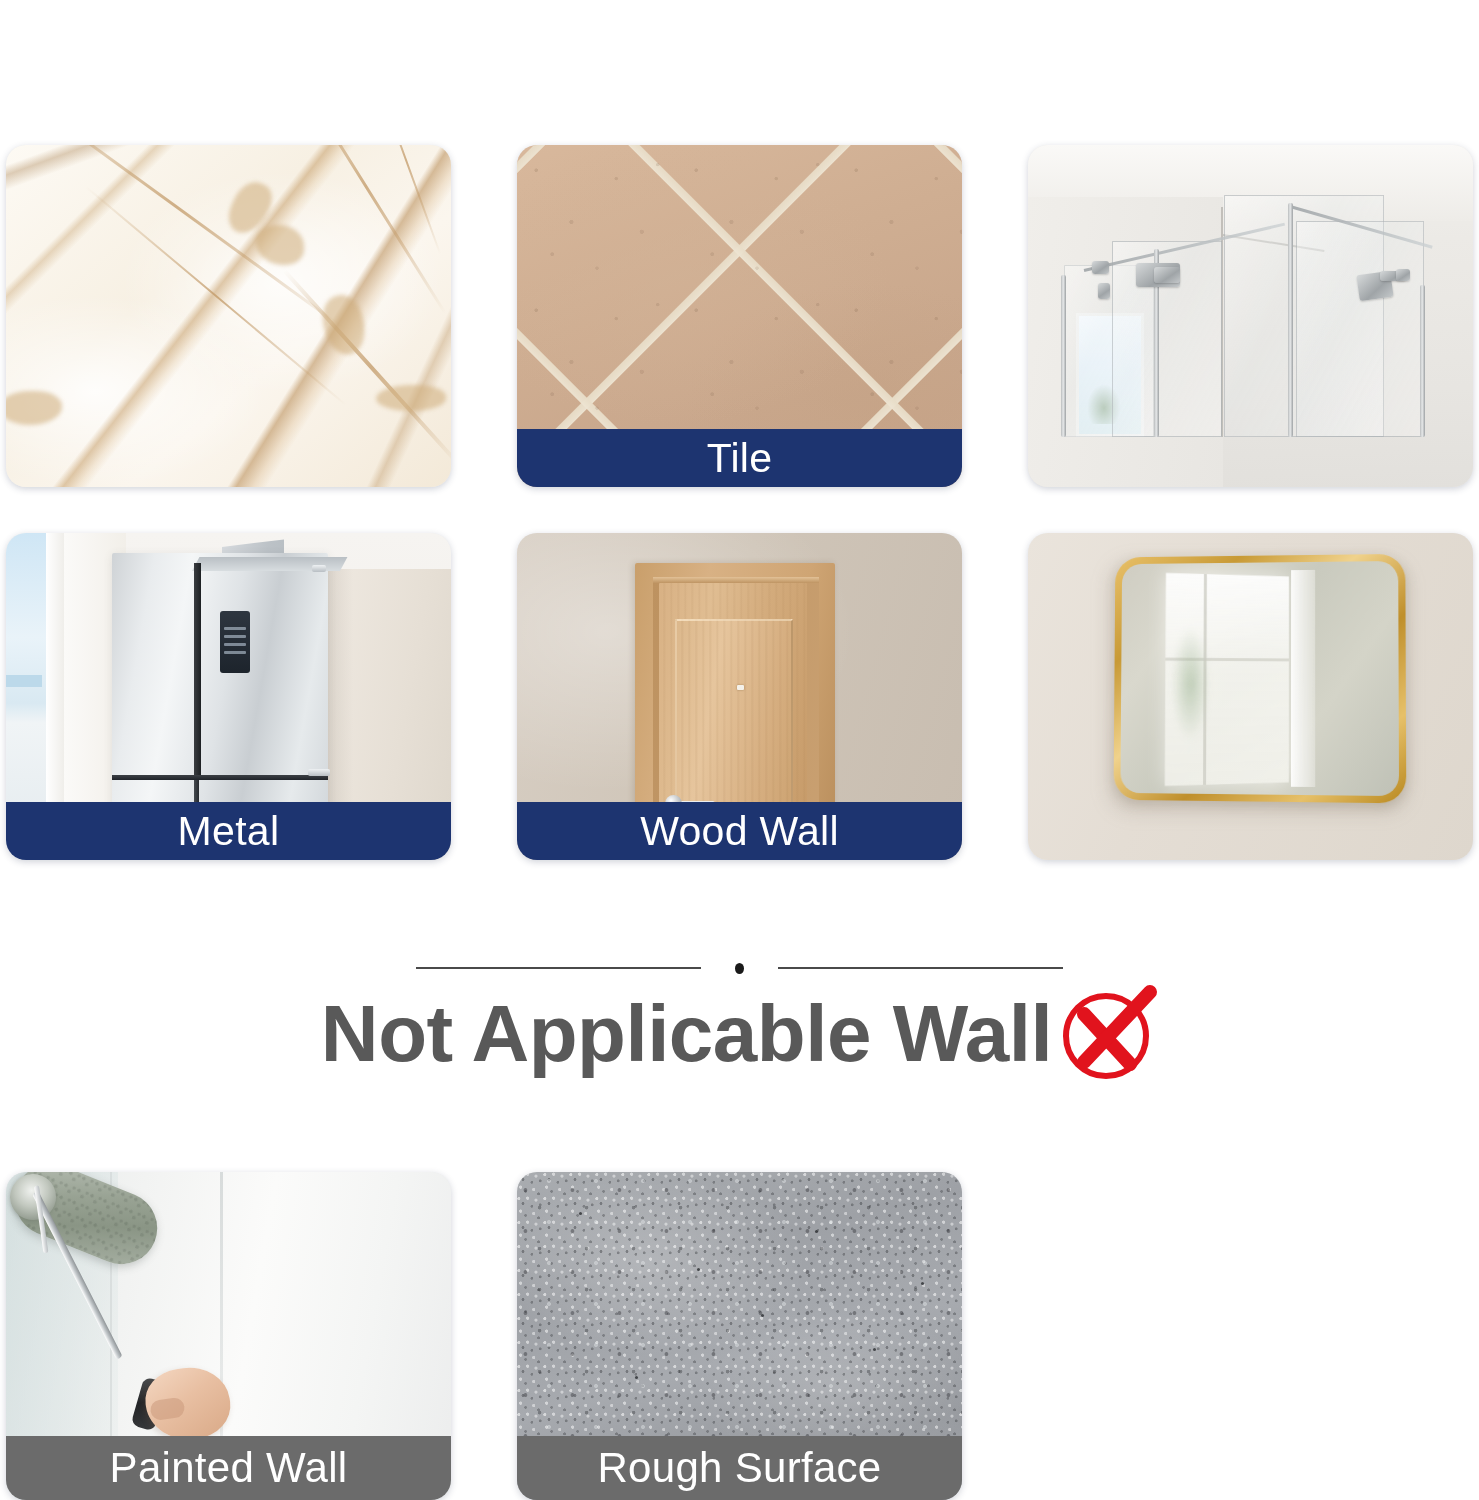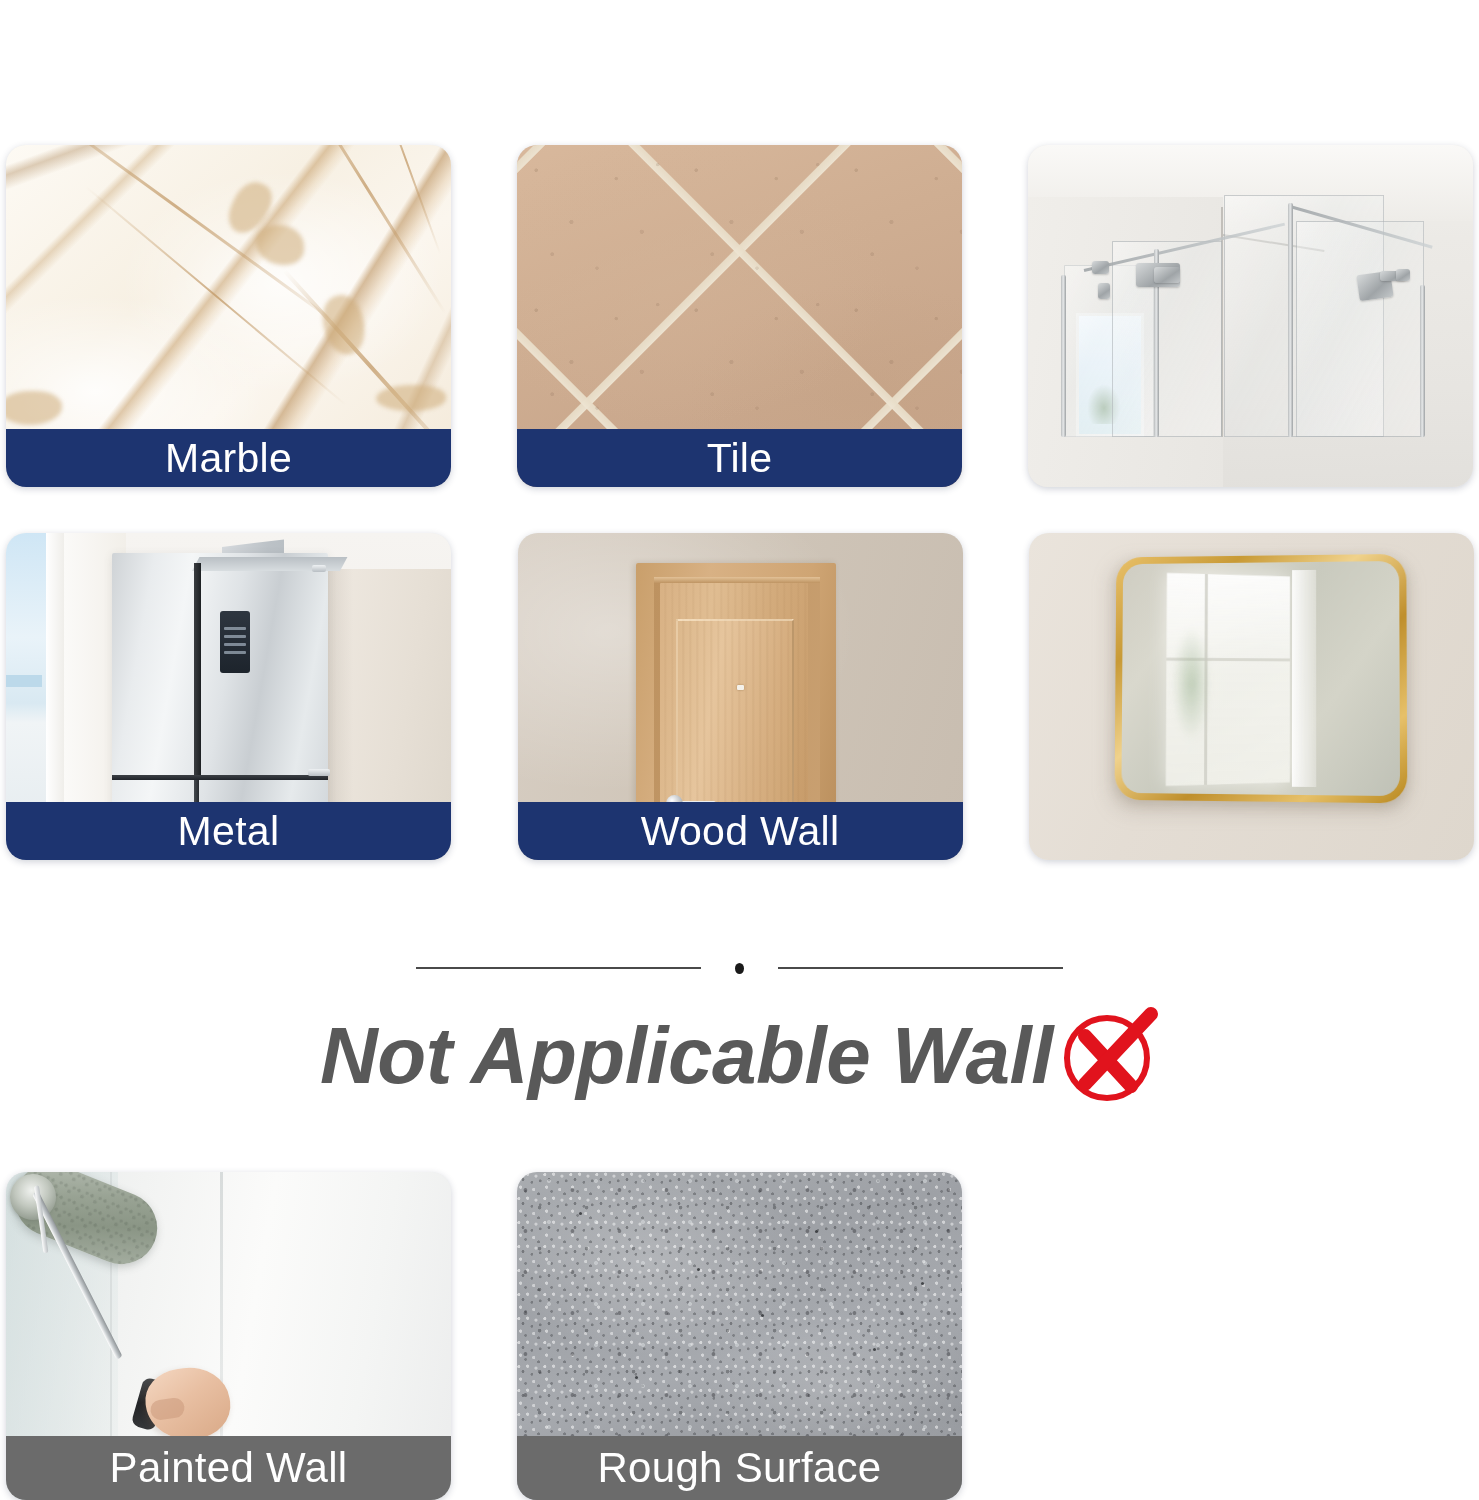--- a/index.html
+++ b/index.html
@@ -19,35 +19,35 @@
     gap: 6px;
   }
   .section-header .title {
     font-weight: 700;
     letter-spacing: -0.5px;
     white-space: nowrap;
     line-height: 1;
   }
   #hdr-applicable { top: 2px; height: 108px; }
   #hdr-applicable .title { font-size: 84px; color: #1b3668; }
-  #hdr-notapplicable { top: 1004px; height: 104px; font-style: italic; }
+  #hdr-notapplicable { top: 982px; height: 104px; }
   #hdr-notapplicable .title { font-size: 80px; color: #595959; }
 
   .badge-icon { flex: 0 0 auto; display:block; }
 
   
   .row {
     position: absolute;
     left: 6px;
     width: 1468px;
     display: flex;
     gap: 66px;
   }
   #row-1 { top: 145px; height: 342px; }
-  #row-2 { top: 533px; height: 327px; justify-content: space-between; }
+  #row-2 { top: 533px; height: 327px; }
   #row-3 { top: 1172px; height: 328px; }
 
   .card {
     position: relative;
     width: 445px;
     height: 100%;
     border-radius: 20px;
     overflow: hidden;
     background: #eee;
     box-shadow: 0 2px 7px rgba(40,50,80,0.22);
@@ -503,21 +503,20 @@
           <span class="vein v2"></span>
           <span class="vein v3"></span>
         <span class="vein v4"></span>
           <span class="vein v5"></span>
         <span class="blob b1"></span>
           <span class="blob b2"></span>
           <span class="blob b3"></span>
         <span class="blob b4"></span>
           <span class="blob b5"></span>
       </div>
-      <div class="label">Marble</div>
     </div>
 
     <div class="card ok">
       <div class="photo ph-tile">
         <span class="speck"></span>
       </div>
       <div class="label">Tile</div>
     </div>
 
     <div class="card ok">

